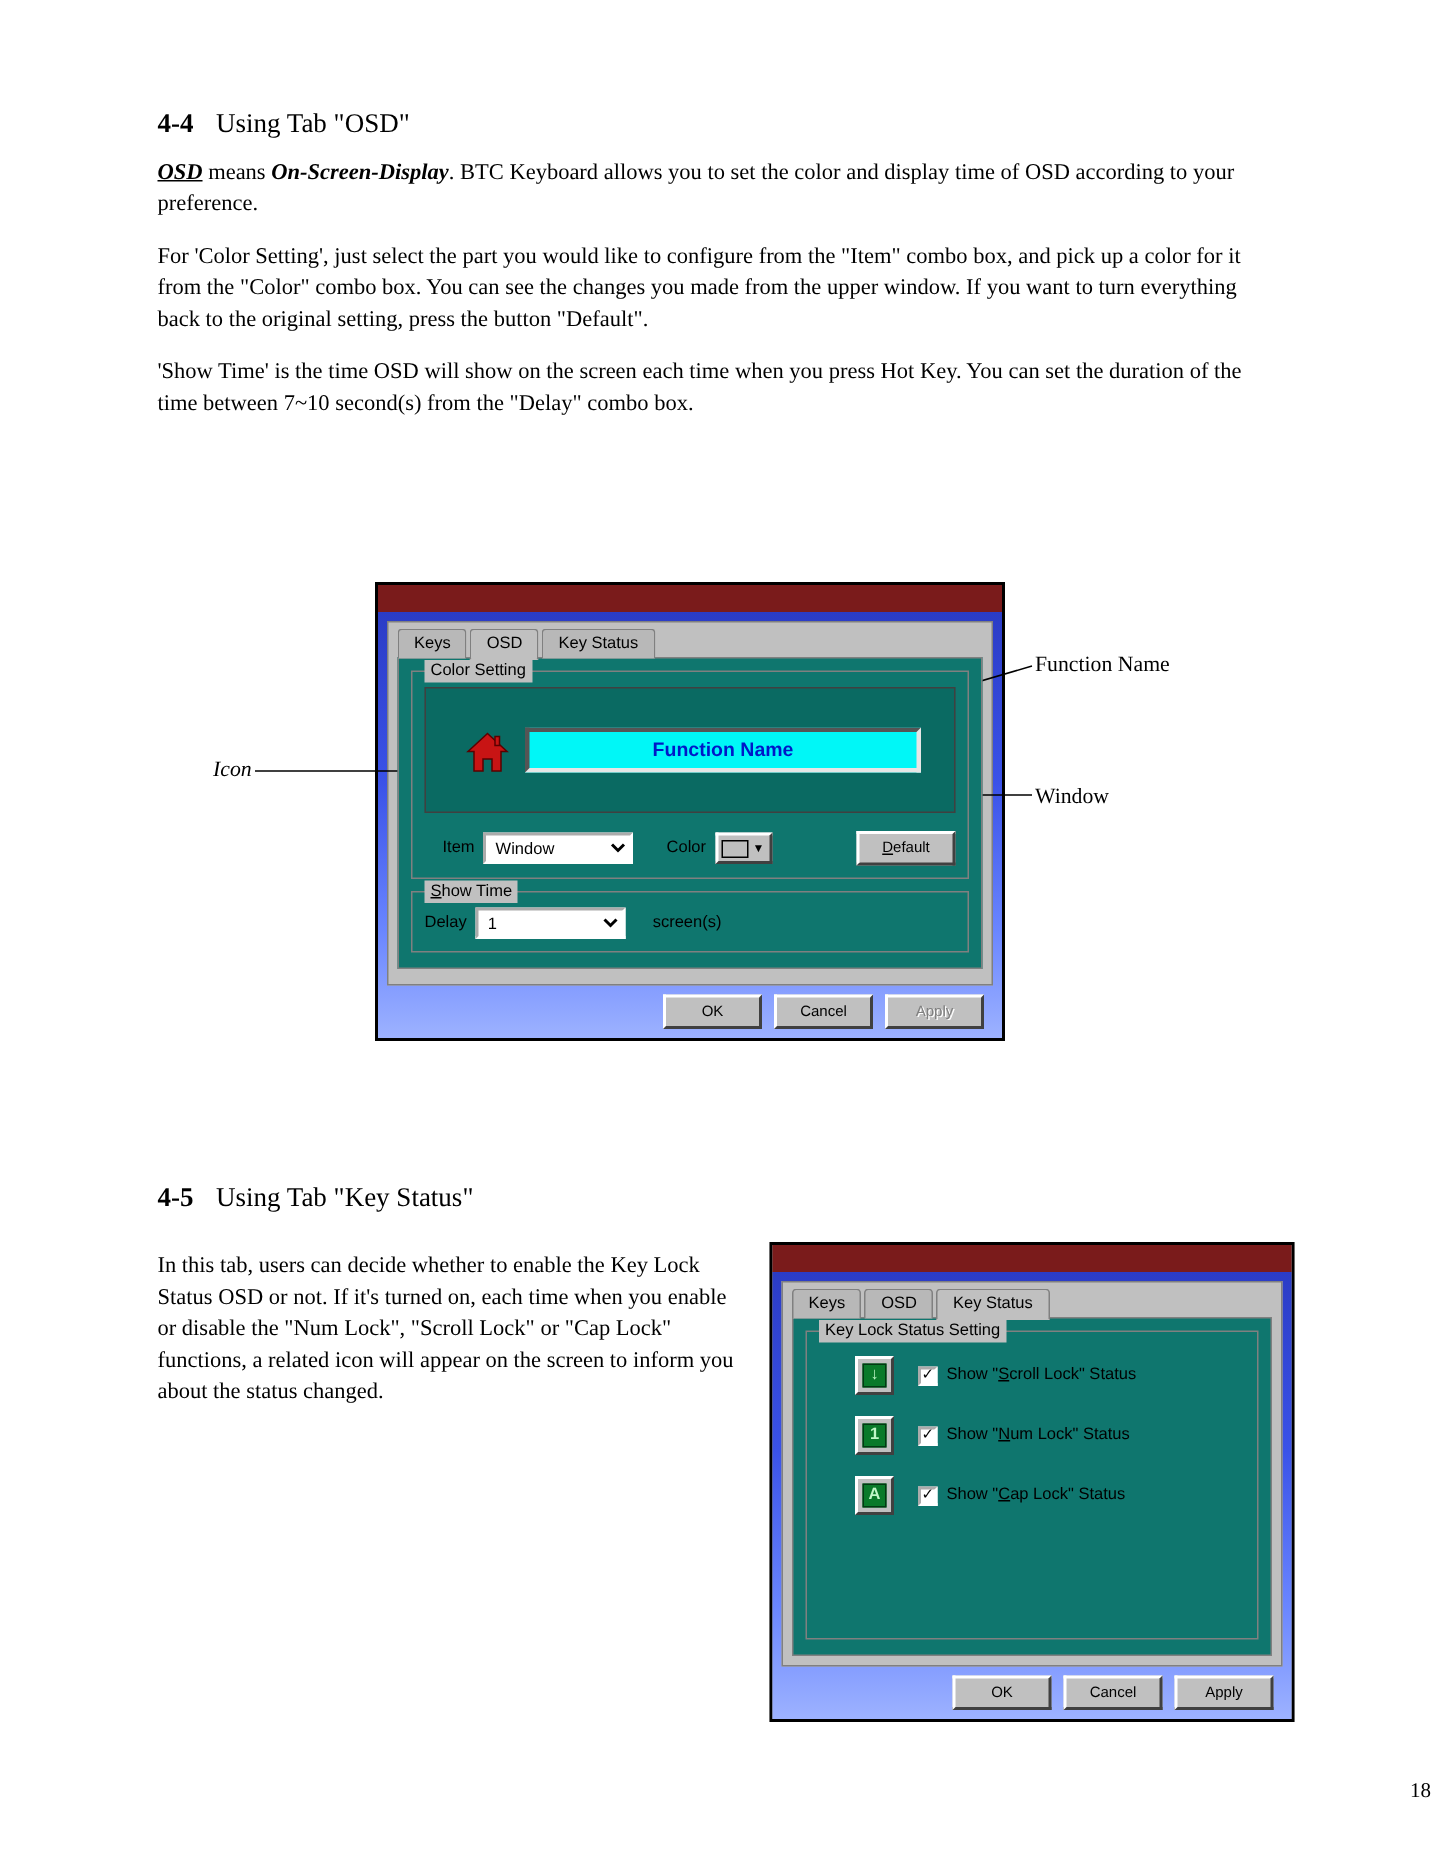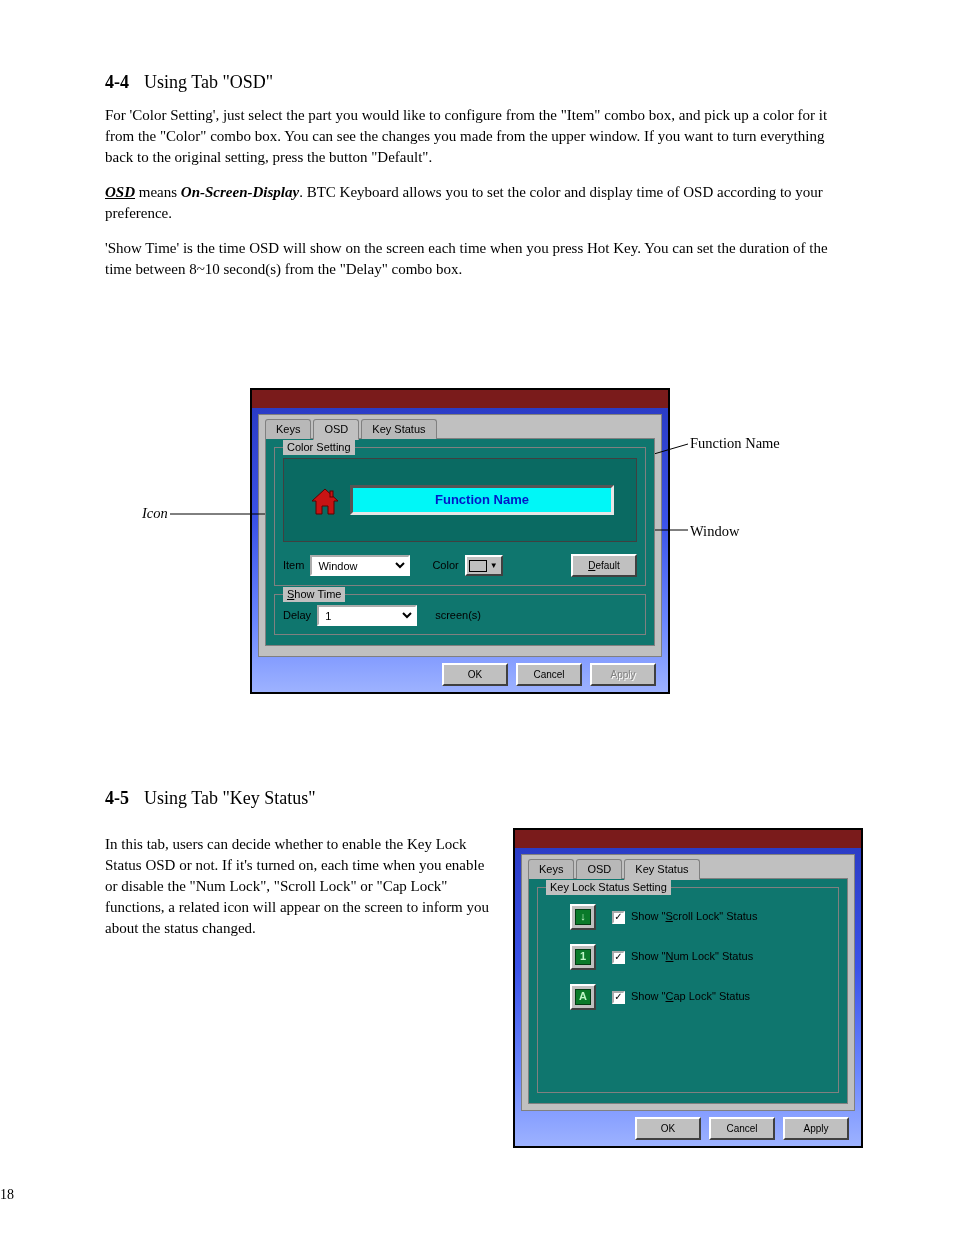--- a/index.html
+++ b/index.html
@@ -176,40 +176,40 @@
   .arrow-svg { position: absolute; overflow: visible; pointer-events: none; }
   .callout {
     position: absolute;
     font-family: "Times New Roman", serif;
     font-size: 14.5px;
     color: #000;
   }
 
   .page-num {
     position: absolute; bottom: 30px; left: 0; right: 0;
-    text-align: left; font-size: 14px;
+    text-align: right; font-size: 14px;
   }
 </style>
 </head>
 <body>
 
 <div class="page-pad">
 
   <div class="sec-tab-intro">
     <span class="heading-num">4-4</span>
     <span>&nbsp;&nbsp;</span>
     <span class="heading-text" style="font-size:18px;">Using Tab "OSD"</span>
   </div>
 
-  <div class="para">For 'Color Setting', just select the part you would like to configure from the "Item" combo box, and pick up a color for it from the "Color" combo box. You can see the changes you made from the upper window. If you want to turn everything back to the original setting, press the button "Default".</div>
-
   <div class="para">
     <span class="bold-italic underline">OSD</span><span> means </span><span class="bold-italic">On-Screen-Display</span><span>. BTC Keyboard allows you to set the color and display time of OSD according to your preference.</span>
   </div>
-  <div class="para">'Show Time' is the time OSD will show on the screen each time when you press Hot Key. You can set the duration of the time between 8~10 second(s) from the "Delay" combo box.</div>
+
+  <div class="para">For 'Color Setting', just select the part you would like to configure from the "Item" combo box, and pick up a color for it from the "Color" combo box. You can see the changes you made from the upper window. If you want to turn everything back to the original setting, press the button "Default".</div>
+  <div class="para">'Show Time' is the time OSD will show on the screen each time when you press Hot Key. You can set the duration of the time between 7~10 second(s) from the "Delay" combo box.</div>
 
 </div>
 
 <div class="dialog" style="left:250px; top:388px; width:420px;">
   <div class="dlg-top"></div>
   <div class="gradient-border">
     <div class="inner-panel">
 
       <div class="tabs">
         <div class="tab inactive">Keys</div>
@@ -227,21 +227,21 @@
               <svg class="house-icon" viewBox="0 0 30 30">
                 <polygon points="15,2 28,14 24,14 24,27 18,27 18,19 12,19 12,27 6,27 6,14 2,14" fill="#c81414" stroke="#5a0000" stroke-width="1"></polygon>
                 <rect x="20" y="4" width="3" height="6" fill="#c81414" stroke="#5a0000" stroke-width="1"></rect>
               </svg>
               <div class="func-name-box">
                 <span>Function Name</span>
               </div>
             </div>
           </div>
 
-          <div class="row" style="margin-top:12px;">
+          <div class="row" style="margin-top:12px;margin-left:12px;">
             <span class="lbl">Item</span>
             <select class="win-select" style="width:100px;">
               <option>Window</option>
             </select>
             <span style="width:22px;"></span>
             <span class="lbl">Color</span>
             <span class="swatch">
               <span class="swatch-inner"></span>
               <span class="swatch-arrow">▼</span>
             </span>

